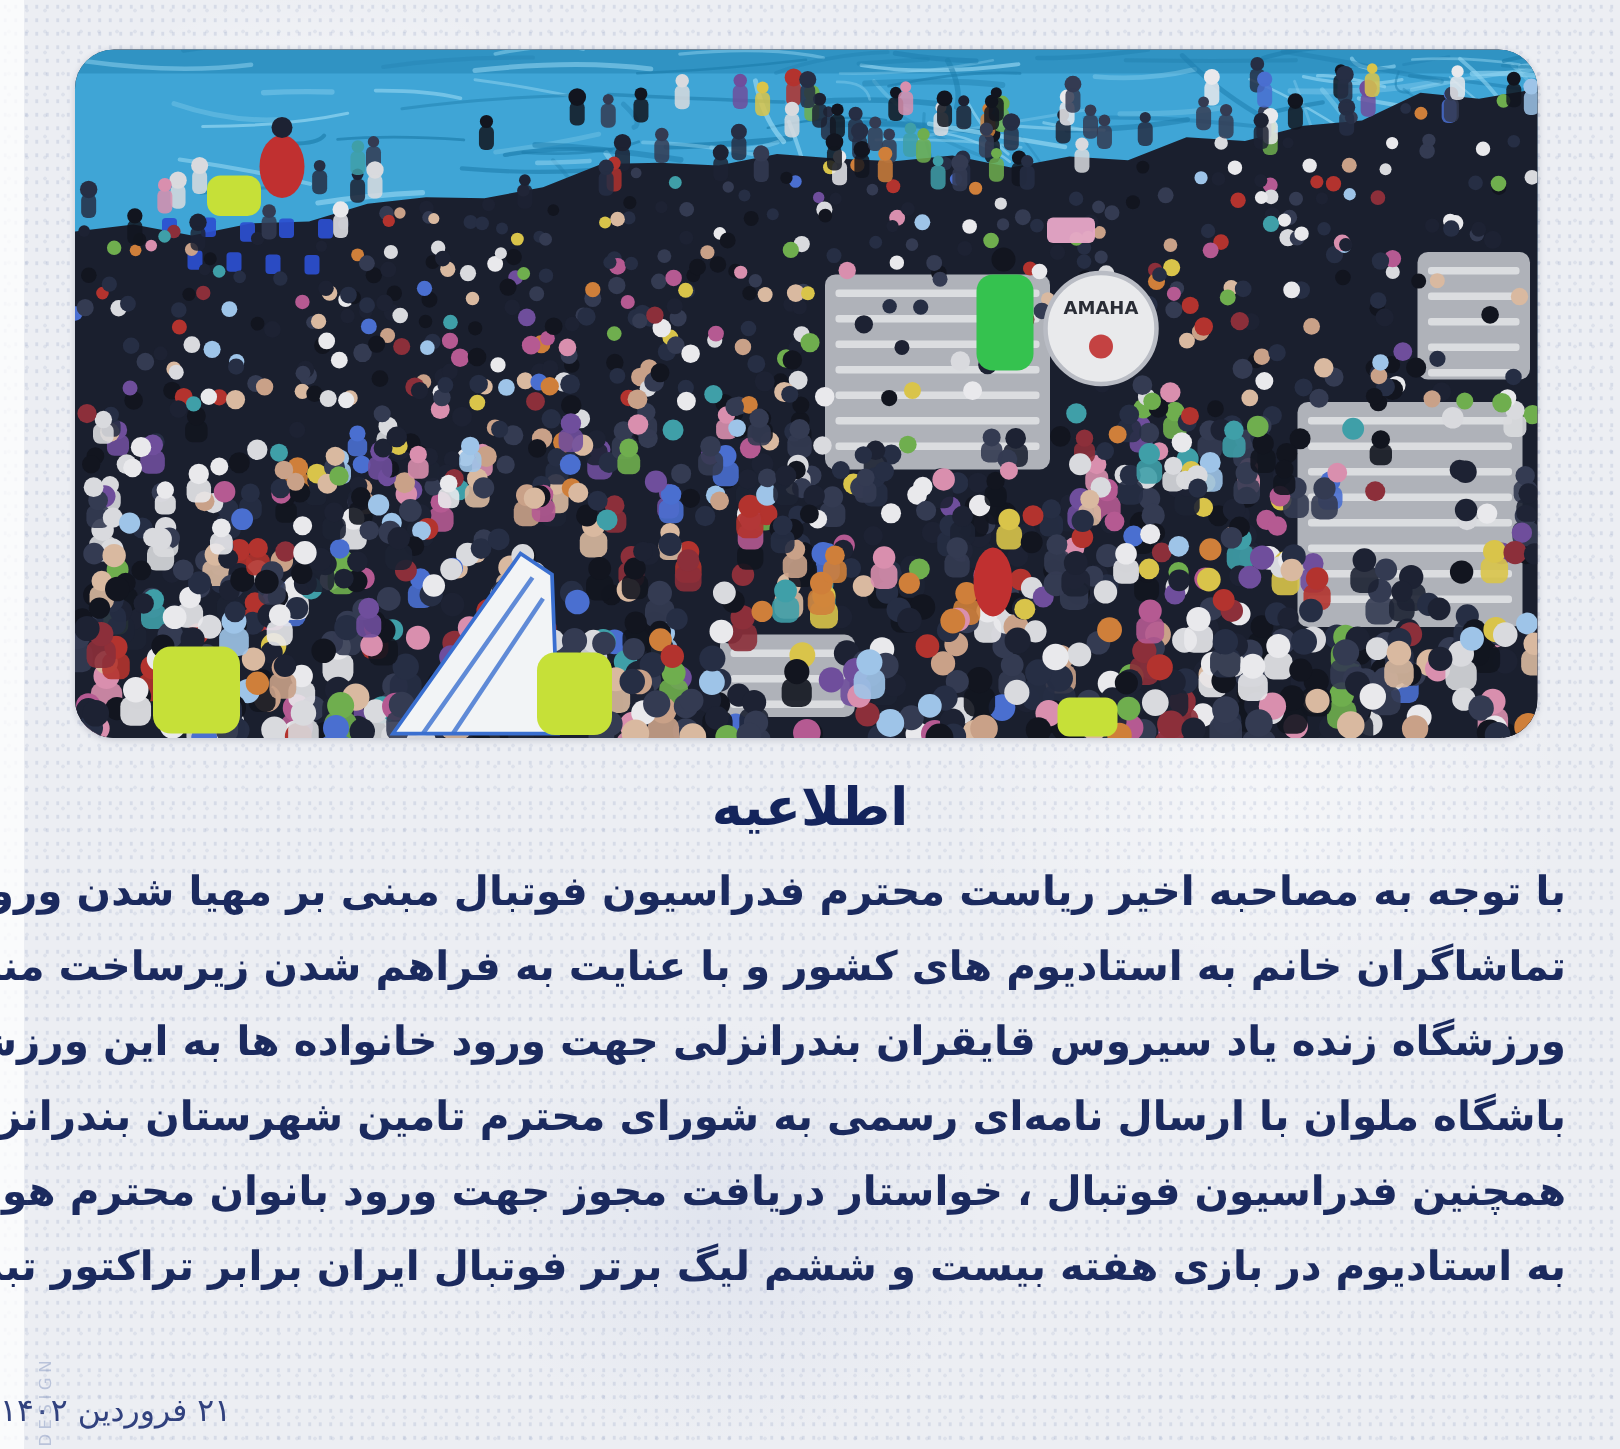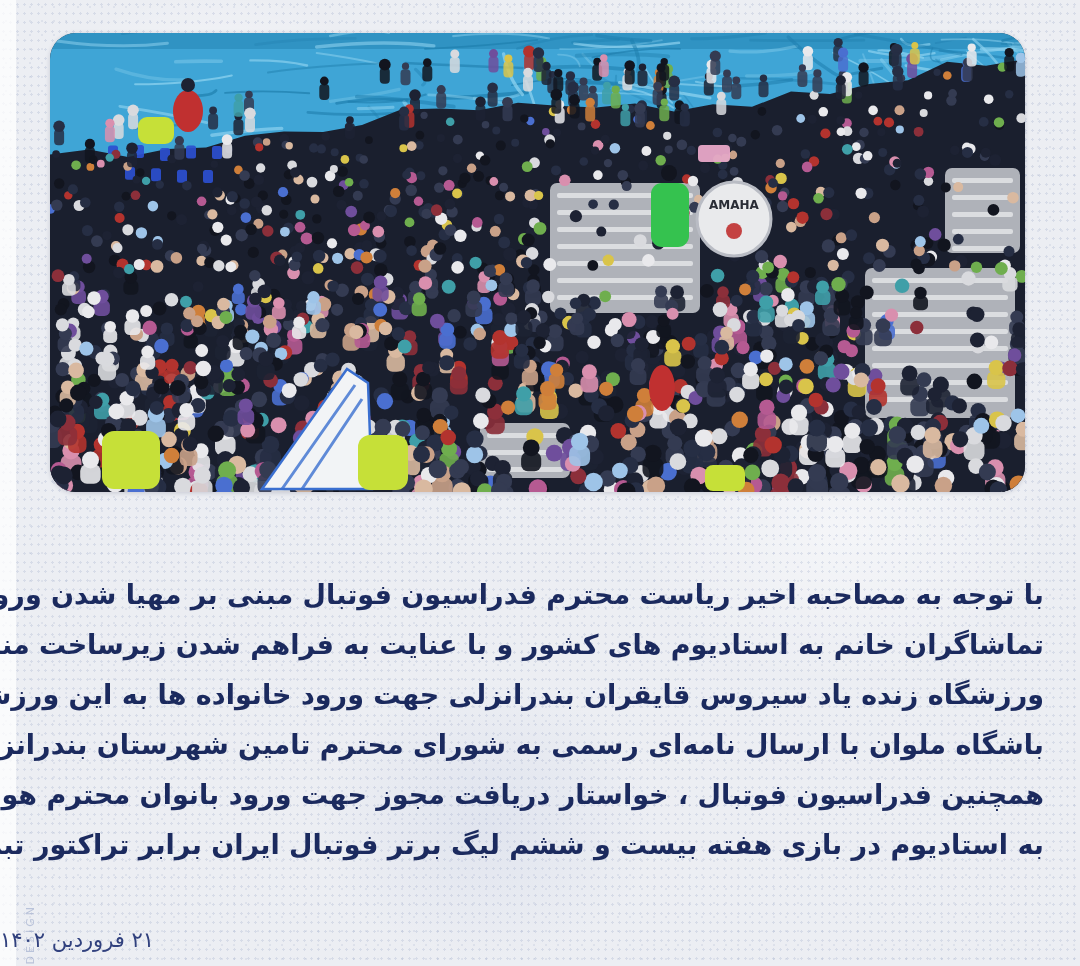--- a/index.html
+++ b/index.html
@@ -2044,20 +2044,21 @@
         <rect x="655" y="432" width="40" height="26" rx="8" fill="#c6e038"></rect>
         <rect x="601" y="150" width="38" height="64" rx="11" fill="#35c24f"></rect>
         <circle cx="619" cy="140" r="8" fill="#12151f"></circle>
         <rect x="648" y="112" width="32" height="17" rx="4" fill="#e8a8c8" opacity="0.95"></rect>
         <circle cx="684" cy="186" r="37" fill="#e9eaec" stroke="#b9bcc4" stroke-width="3"></circle>
         <text x="684" y="176" text-anchor="middle" font-size="12" font-weight="bold" fill="#2a2d36" font-family="&quot;DejaVu Sans&quot;, sans-serif">AMAHA</text>
         <circle cx="684" cy="198" r="8" fill="#c03030" opacity="0.9"></circle>
       </svg>
   </div>
 
+  <h1 class="title">اطلاعیه</h1>
 
   <div class="body-text">
     <p class="line">با توجه به مصاحبه اخیر ریاست محترم فدراسیون فوتبال مبنی بر مهیا شدن ورود</p>
     <p class="line">تماشاگران خانم به استادیوم های کشور و با عنایت به فراهم شدن زیرساخت مناسب در</p>
     <p class="line">ورزشگاه زنده یاد سیروس قایقران بندرانزلی جهت ورود خانواده ها به این ورزشگاه ،</p>
     <p class="line">باشگاه ملوان با ارسال نامه‌ای رسمی به شورای محترم تامین شهرستان بندرانزلی و</p>
     <p class="line">همچنین فدراسیون فوتبال ، خواستار دریافت مجوز جهت ورود بانوان محترم هوادار خود</p>
     <p class="line last">به استادیوم در بازی هفته بیست و ششم لیگ برتر فوتبال ایران برابر تراکتور تبریز شد.</p>
   </div>
 

